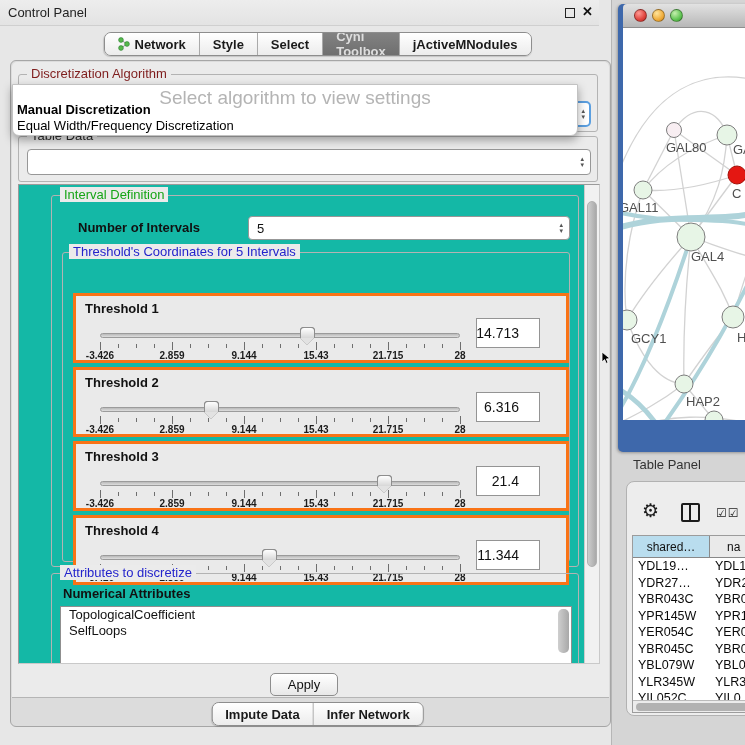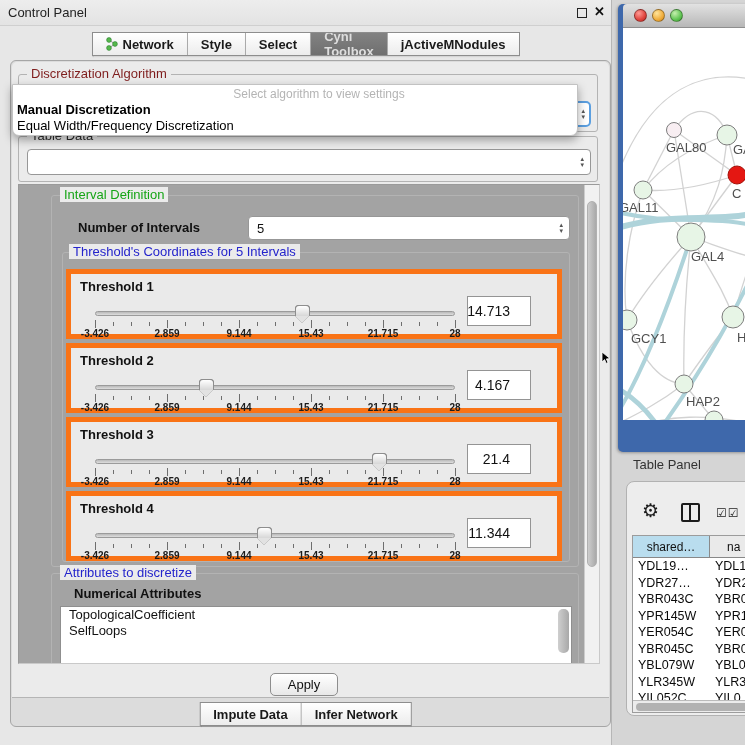--- a/index.html
+++ b/index.html
@@ -1,27 +1,27 @@
 <!DOCTYPE html>
 <html><head>
 <meta charset="utf-8">
 <style>
   html,body{margin:0;padding:0;background:#d5d5d5;overflow:hidden;}
   *{box-sizing:border-box;font-family:"Liberation Sans",sans-serif;}
   #stage{position:relative;width:745px;height:745px;background:#d5d5d5;overflow:hidden;}
 
   
   #control-panel{position:absolute;left:0;top:0;width:612px;height:745px;background:#e7e7e7;border-right:1px solid #b6b6b6;}
-  #cp-titlebar{position:absolute;left:0;top:0;right:0;height:26px;background:linear-gradient(#ededed,#e3e3e3);border-bottom:1px solid #cfcfcf;}
+  #cp-titlebar{position:absolute;left:0;top:0;right:12px;height:26px;background:linear-gradient(#ededed,#e3e3e3);border-bottom:1px solid #cfcfcf;}
   #cp-title{position:absolute;left:8px;top:5px;font-size:13px;color:#222;}
   #cp-float{position:absolute;right:24px;top:8px;width:10px;height:10px;border:1.5px solid #222;background:transparent;}
   #cp-close{position:absolute;right:6px;top:4px;font-size:13px;font-weight:bold;color:#111;}
 
   
-  .seg-bar{position:absolute;display:flex;border:1px solid #8d8d8d;border-radius:0;overflow:hidden;box-shadow:0 1px 1px rgba(0,0,0,.15);}
+  .seg-bar{position:absolute;display:flex;border:1px solid #8d8d8d;border-radius:7px;overflow:hidden;box-shadow:0 1px 1px rgba(0,0,0,.15);margin-left:12px;}
   .seg{display:flex;align-items:center;gap:5px;padding:0 13px;height:22px;font-size:13px;font-weight:bold;color:#1a1a1a;background:linear-gradient(#ffffff,#ececec);border-right:1px solid #a9a9a9;}
   .seg:last-child{border-right:none;}
   .seg.selected{background:linear-gradient(#828282,#6f6f6f);color:#dedede;}
   #top-tabs{left:50%;top:32px;transform:translateX(-50%);}
   #bottom-tabs{left:50%;top:702px;transform:translateX(-50%);}
 
   
   #outer-panel{position:absolute;left:10px;top:60px;width:601px;height:667px;background:#dcdcdc;border:1px solid #a6a6a6;border-radius:6px;}
   #content-inner{position:absolute;left:1px;top:1px;width:597px;height:636px;background:#ebebeb;border-bottom:1px solid #b5b5b5;border-radius:5px 5px 0 0;}
 
@@ -33,57 +33,57 @@
   #algo-combo{position:absolute;left:8px;top:26px;width:564px;height:26px;background:#fff;border:2px solid #5b9fe0;border-radius:5px;}
   #algo-combo .stepper{right:4px;}
 
   #tabledata-group{left:6px;top:74px;width:580px;height:46px;}
   #tabledata-group>.legend{color:#2b2b2b;}
   .combo{position:absolute;background:#fff;border:1px solid #979797;border-radius:4px;font-size:13px;color:#111;display:flex;align-items:center;padding:0 8px;}
   .stepper{position:absolute;right:6px;top:50%;transform:translateY(-50%);display:flex;flex-direction:column;line-height:6px;font-size:7px;color:#555;}
   #tabledata-combo{left:8px;top:12px;width:564px;height:26px;}
 
   
-  #scroll-area{position:absolute;left:6px;top:122px;width:582px;height:480px;background:#a3a3a3;border:1px solid;border-color:#9a9a9a #c9c9c9 #c9c9c9 #9a9a9a;overflow:hidden;}
+  #scroll-area{position:absolute;left:6px;top:122px;width:582px;height:480px;background:#14b8a6;border:1px solid;border-color:#9a9a9a #c9c9c9 #c9c9c9 #9a9a9a;overflow:hidden;}
   #v-scrollbar{position:absolute;right:0;top:0;bottom:0;width:15px;background:#f1f1f1;border-left:1px solid #cccccc;}
   #v-thumb{position:absolute;left:2px;top:16px;width:10px;height:366px;border-radius:6px;background:linear-gradient(90deg,#cdcdcd,#a9a9a9);border:1px solid #b0b0b0;}
 
   #interval-group{left:32px;top:10px;width:528px;height:372px;}
   #interval-group>.legend{color:#16a516;}
   #noi-label{position:absolute;left:26px;top:24px;font-size:13px;font-weight:bold;color:#111;}
   #noi-combo{left:196px;top:20px;width:322px;height:24px;}
 
   #thresh-group{position:absolute;left:10px;top:56px;width:508px;height:310px;border:1px solid #b3b3b3;border-radius:3px;}
   #thresh-group>.legend{position:absolute;top:-9px;left:6px;background:#ebebeb;padding:0 4px;font-size:13px;color:#2424cc;white-space:nowrap;}
 
-  .th-panel{position:absolute;left:3px;width:496px;height:70px;border:5px solid #f97316;background:#eaeaea;}
+  .th-panel{position:absolute;left:10px;width:496px;height:70px;border:3px solid #f97316;background:#eaeaea;margin-top:24px;}
   .th-label{position:absolute;left:9px;top:5px;font-size:13px;font-weight:bold;color:#111;}
   .th-track{position:absolute;left:24px;top:37px;width:360px;height:5px;background:linear-gradient(#b9b9b9,#dedede);border:1px solid #9b9b9b;border-radius:3px;}
   .th-thumb{position:absolute;top:31px;width:15px;height:17px;filter:drop-shadow(0 0 0.6px #777);}
   .th-thumb .cap{position:absolute;left:0;top:0;width:15px;height:11px;background:linear-gradient(#ffffff,#d7d7d7);border:1px solid #8e8e8e;border-bottom:none;border-radius:4px 4px 0 0;}
   .th-thumb .pt{position:absolute;left:0;top:11px;width:0;height:0;border-left:7.5px solid transparent;border-right:7.5px solid transparent;border-top:7px solid #e2e2e2;}
   .th-ticks{position:absolute;left:24px;top:46px;width:360px;height:9px;}
   .tick{position:absolute;top:2px;width:1px;height:4px;background:#6e6e6e;}
   .tick.major{top:0;height:8px;}
   .th-scale{position:absolute;left:24px;top:54px;width:360px;height:12px;}
   .th-scale span{position:absolute;transform:translateX(-50%);font-size:10px;font-weight:bold;color:#1c1c1c;white-space:nowrap;}
   .th-value{position:absolute;right:26px;top:22px;width:64px;height:30px;background:#fff;border:1px solid #949494;font-size:14px;color:#111;display:flex;align-items:center;justify-content:flex-end;padding-right:20px;}
 
   #attr-group{left:32px;top:388px;width:528px;height:130px;}
   #attr-group>.legend{color:#2424cc;}
-  #attr-label{position:absolute;left:22px;top:12px;font-size:13px;font-weight:bold;color:#111;}
+  #attr-label{position:absolute;left:11px;top:12px;font-size:13px;font-weight:bold;color:#111;}
   #attr-list{position:absolute;left:8px;top:32px;width:512px;height:80px;background:#fff;border:1px solid #8f8f8f;overflow:hidden;}
   .attr-item{font-size:13px;color:#111;padding:1px 0 1px 8px;height:16px;line-height:14px;}
   #attr-vscroll{position:absolute;right:2px;top:2px;width:11px;height:44px;border-radius:5px;background:linear-gradient(90deg,#cfcfcf,#a8a8a8);}
 
   #apply-btn{position:absolute;left:258px;top:611px;width:68px;height:23px;background:linear-gradient(#ffffff,#e8e8e8);border:1px solid #8d8d8d;border-radius:5px;font-size:13px;color:#111;display:flex;align-items:center;justify-content:center;}
 
   
   #algo-popup{position:absolute;left:12px;top:84px;width:566px;height:52px;background:#fff;border:1px solid #c2c2c2;border-radius:0 0 7px 7px;box-shadow:0 4px 10px rgba(0,0,0,.35);z-index:60;}
-  #popup-placeholder{position:absolute;left:0;top:2px;width:100%;text-align:center;font-size:12px;color:#b4b4b4;margin-left:24px;}
+  #popup-placeholder{position:absolute;left:0;top:2px;width:100%;text-align:center;font-size:19px;color:#b4b4b4;}
   .popup-item{position:absolute;left:4px;font-size:13px;color:#000;white-space:nowrap;}
   .popup-item.first{top:17px;font-weight:bold;}
   .popup-item.second{top:33px;}
 
   
   #cursor{position:absolute;left:601px;top:351px;z-index:99;}
 
   
   #right-region{position:absolute;left:612px;top:0;width:133px;height:745px;background:#d5d5d5;overflow:hidden;}
   #net-window{position:absolute;left:6px;top:4px;width:140px;height:448px;background:#3e68ab;border-radius:5px 0 0 5px;box-shadow:-1px 1px 3px rgba(0,0,0,.3);}
@@ -249,21 +249,21 @@
                       <div class="tick major" style="left: 360px;"></div>
                     </div>
                     <div class="th-scale">
                       <span style="left: 0%;">-3.426</span>
                       <span style="left: 20%;">2.859</span>
                       <span style="left: 40%;">9.144</span>
                       <span style="left: 60%;">15.43</span>
                       <span style="left: 80%;">21.715</span>
                       <span style="left: 100%;">28</span>
                     </div>
-                    <div class="th-value">4.167</div>
+                    <div class="th-value">6.316</div>
                   </div>
                   <div class="th-panel" style="top: 164px;">
                     <div class="th-label">Threshold 3</div>
                     <div class="th-track"></div>
                     <div class="th-thumb" style="left: 300.894px;">
                       <div class="cap"></div>
                       <div class="pt"></div>
                     </div>
                     <div class="th-ticks">
                       <div class="tick major" style="left: 0px;"></div>

